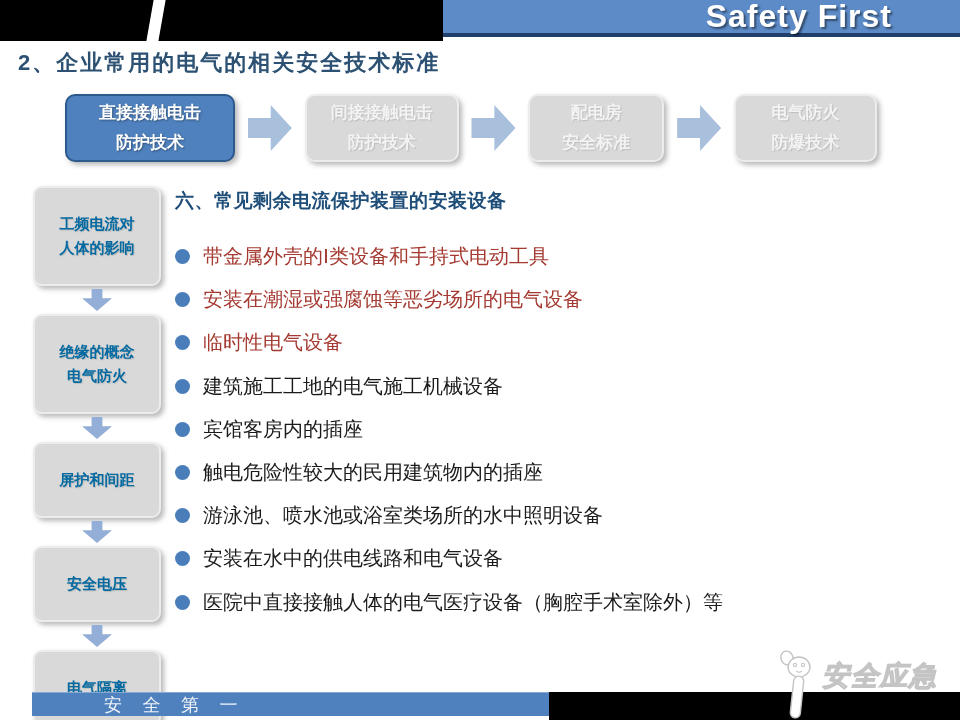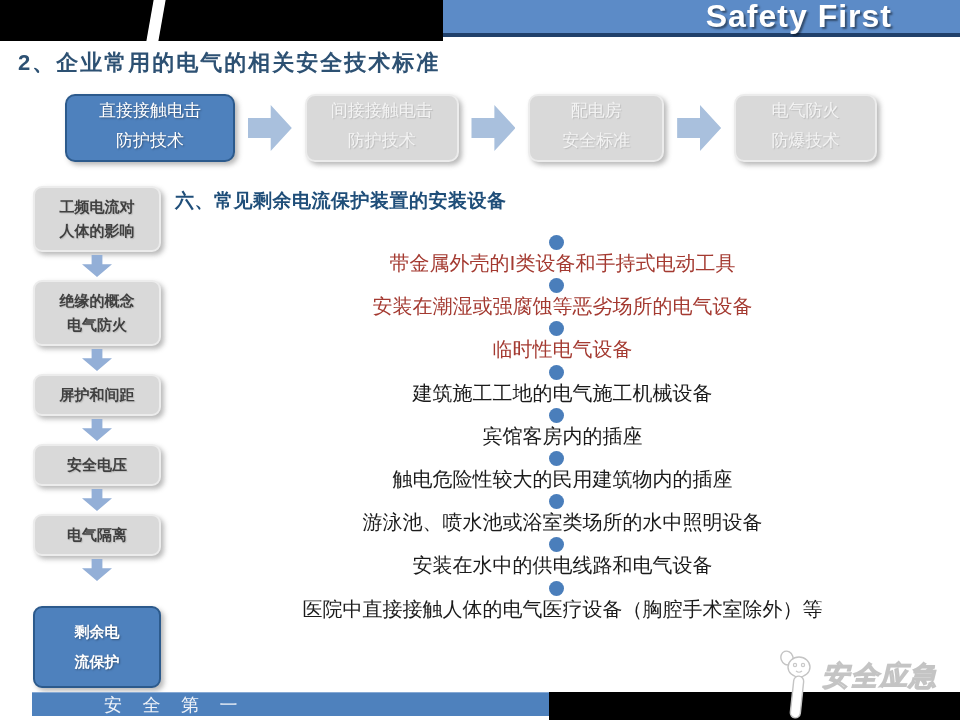--- a/index.html
+++ b/index.html
@@ -21,47 +21,47 @@
 
   
   .slide-title { position: absolute; left: 18px; top: 48px; font-size: 22px; font-weight: bold;
                  color: #2d5173; letter-spacing: 2px; }
 
   
   .flow-row { position: absolute; left: 65px; top: 94px; width: 812px; height: 68px;
               display: flex; justify-content: space-between; align-items: stretch; }
   .flow-box { border-radius: 10px; background: #d9d9d9; border: 2px solid #ececec;
               box-shadow: 3px 3px 5px rgba(100,100,100,.45);
-              display: flex; flex-direction: column; align-items: center;
-              font-size: 17px; font-weight: normal; color: #f3f3f3; line-height: 1.75;
+              display: flex; flex-direction: column; justify-content: center; align-items: center;
+              font-size: 17px; font-weight: bold; color: #f3f3f3; line-height: 1.75;
               text-shadow: 1px 1px 1px #bdbdbd; }
   .flow-box[data-active="true"] { background: #4e81bd; border-color: #2c5a8c; color: #fff;
               text-shadow: 1px 1px 2px rgba(0,0,0,.35); }
   .fb-1 { width: 170px; } .fb-2 { width: 154px; } .fb-3 { width: 136px; } .fb-4 { width: 143px; }
   .arrow-right { width: 44px; height: 46px; align-self: center; background: #a9c0dd;
                  clip-path: polygon(0 28%, 52% 28%, 52% 0, 100% 50%, 52% 100%, 52% 72%, 0 72%); }
 
   
   .sidebar { position: absolute; left: 33px; top: 186px; width: 128px;
              display: flex; flex-direction: column; align-items: center; }
   .side-box { width: 100%; border-radius: 9px; background: #d9d9d9; border: 2px solid #ececec;
               box-shadow: 3px 3px 5px rgba(100,100,100,.45);
-              text-align: center; font-size: 15px; font-weight: bold; color: #404040;
-              line-height: 1.6; padding: 7px 2px; text-shadow: 1px 1px 1px #bdbdbd; }
+              text-align: center; font-size: 15px; font-weight: bold; color: #0369a1;
+              line-height: 1.6; padding: 24px 2px; text-shadow: 1px 1px 1px #bdbdbd; }
   .side-box[data-active="true"] { background: #4e81bd; border-color: #2c5a8c; color: #ffffff;
               line-height: 2.0; padding: 9px 2px; text-shadow: 1px 1px 2px rgba(0,0,0,.35); margin-top: 22px; }
   .side-box .l2:empty { display: none; }
   .arrow-down { width: 30px; height: 22px; margin: 3px 0; background: #93afd7;
                 clip-path: polygon(32% 0, 68% 0, 68% 42%, 100% 42%, 50% 100%, 0 42%, 32% 42%); }
 
   
   .content { position: absolute; left: 175px; top: 188px; width: 775px; }
   .content-heading { font-size: 19px; font-weight: bold; color: #1f4e79; letter-spacing: 0.5px; }
   .bullet-list { list-style: none; margin-top: 21px; }
-  .bullet-list li { display: flex; align-items: center; height: 43.2px; flex-direction: column; }
+  .bullet-list li { display: flex; align-items: center; height: 43.2px; }
   .dot { width: 15px; height: 15px; border-radius: 50%; background: #4a7ebb;
          margin-right: 13px; flex-shrink: 0; }
   .bullet-text { font-size: 20px; color: #1b1b1b; }
   .bullet-text[data-emph="red"] { color: #a43a31; }
 
   
   .bottom-bar { position: absolute; left: 0; top: 692px; width: 960px; height: 28px; margin-left: 32px; }
   .bottom-blue { position: absolute; left: 0; top: 0; width: 517px; height: 24px;
                  background: #4e81bd; border-top: 1px solid #86a9d4;
                  display: flex; align-items: center; }

